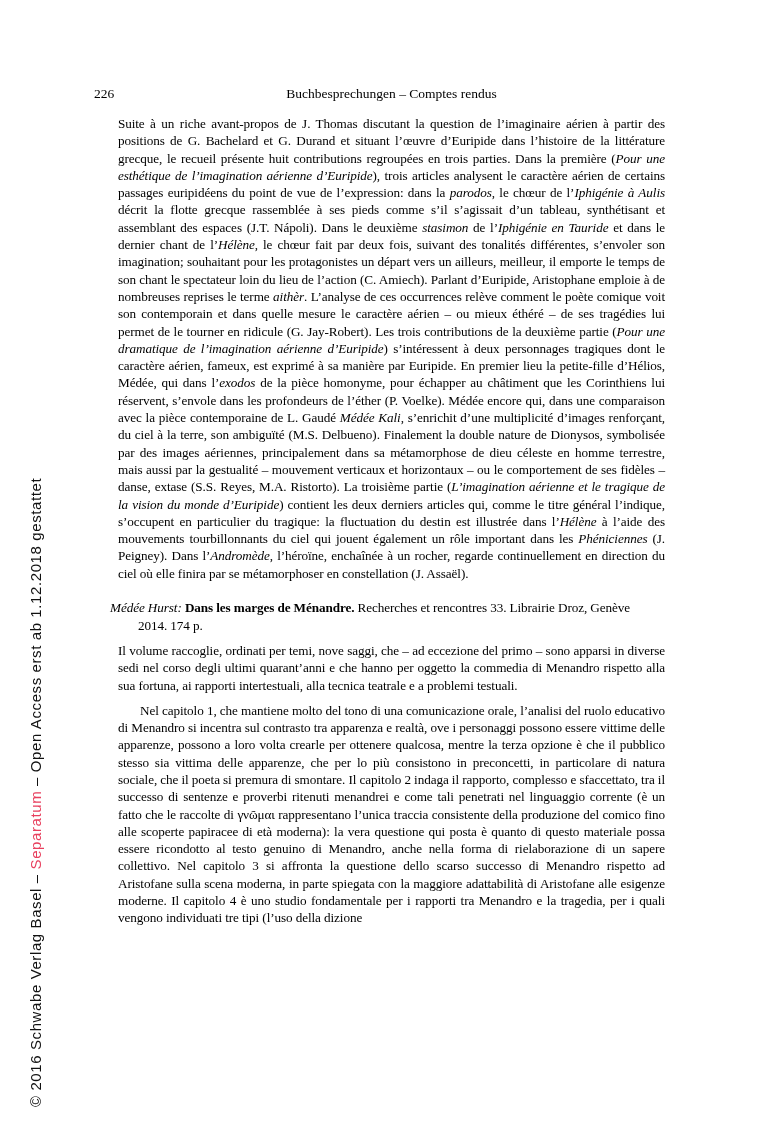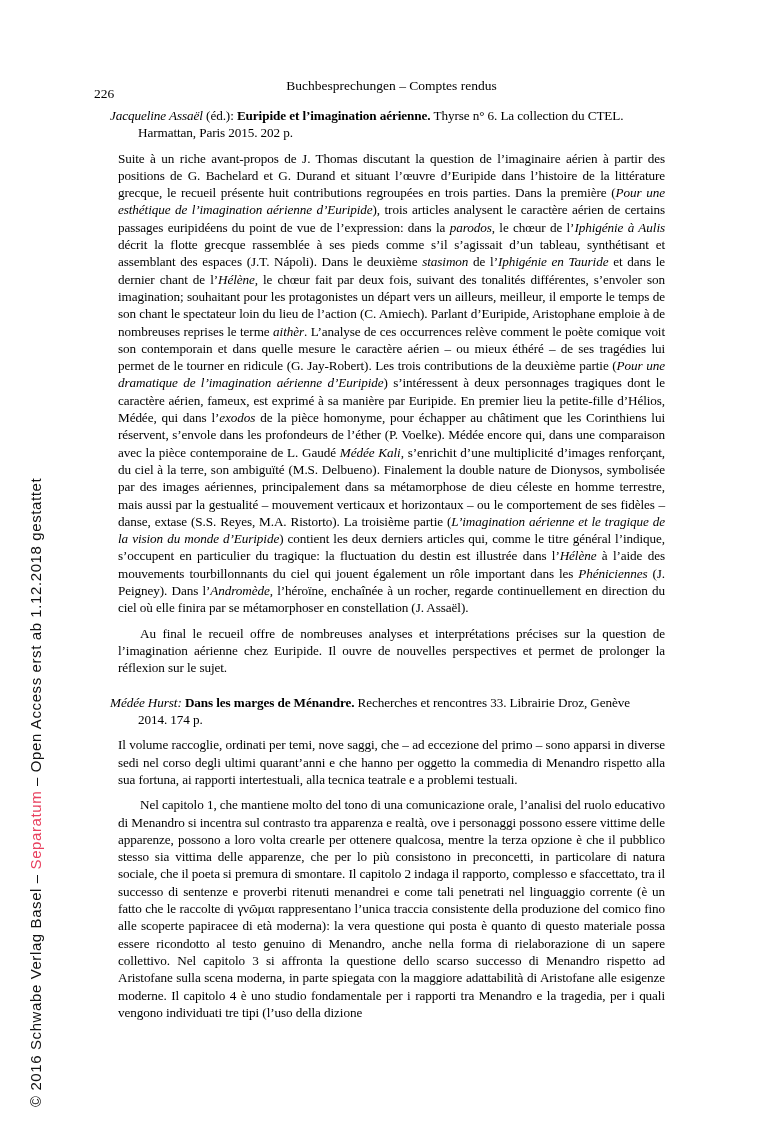--- a/index.html
+++ b/index.html
@@ -9,21 +9,21 @@
     position: relative;
     overflow: hidden;
     font-family: "Liberation Serif", "DejaVu Serif", serif;
     color: #000;
   }
   .page-number {
     position: absolute; top: 85px; left: 94px;
     font-size: 13.5px; line-height: 17px;
   }
   .running-head {
-    position: absolute; top: 77px; left: 110px; width: 563px;
+    position: absolute; top: 85px; left: 110px; width: 563px;
     text-align: center; font-size: 13.5px; line-height: 17px;
   }
   .content {
     position: absolute; left: 110px; top: 107px; width: 563px;
     font-size: 13.2px; line-height: 17.3px;
     text-align: justify; letter-spacing: -0.1px;
   }
   .review-heading {
     padding-left: 28px; text-indent: -28px; text-align: left;
   }
@@ -47,23 +47,21 @@
 
 <div>
 
   <div class="page-number">226</div>
 
   <div class="running-head">Buchbesprechungen – Comptes rendus</div>
 
   <div class="content">
 
     <section class="review">
-      <div class="review-heading"><i>Jacqueline Assaël</i><span> (éd.): </span><b>Euripide et l’imagination aérienne.</b><span> Thyrse n° 6. La collection du CTEL.</span><br><span>Harmattan, Paris 2015. 202 p.</span></div>
       <p class="body-par"><span>Suite à un riche avant-propos de J. Thomas discutant la question de l’imaginaire aérien à partir des positions de G. Bachelard et G. Durand et situant l’œuvre d’Euripide dans l’histoire de la littérature grecque, le recueil présente huit contributions regroupées en trois parties. Dans la première (</span><i>Pour une esthétique de l’imagination aérienne d’Euripide</i><span>), trois articles analysent le caractère aérien de certains passages euripidéens du point de vue de l’expression: dans la </span><i>parodos</i><span>, le chœur de l’</span><i>Iphigénie à Aulis</i><span> décrit la flotte grecque rassemblée à ses pieds comme s’il s’agissait d’un tableau, synthétisant et assemblant des espaces (J.T. Nápoli). Dans le deuxième </span><i>stasimon</i><span> de l’</span><i>Iphigénie en Tauride</i><span> et dans le dernier chant de l’</span><i>Hélène</i><span>, le chœur fait par deux fois, suivant des tonalités différentes, s’envoler son imagination; souhaitant pour les protagonistes un départ vers un ailleurs, meilleur, il emporte le temps de son chant le spectateur loin du lieu de l’action (C. Amiech). Parlant d’Euripide, Aristophane emploie à de nombreuses reprises le terme </span><i>aithèr</i><span>. L’analyse de ces occurrences relève comment le poète comique voit son contemporain et dans quelle mesure le caractère aérien – ou mieux éthéré – de ses tragédies lui permet de le tourner en ridicule (G. Jay-Robert). Les trois contributions de la deuxième partie (</span><i>Pour une dramatique de l’imagination aérienne d’Euripide</i><span>) s’intéressent à deux personnages tragiques dont le caractère aérien, fameux, est exprimé à sa manière par Euripide. En premier lieu la petite-fille d’Hélios, Médée, qui dans l’</span><i>exodos</i><span> de la pièce homonyme, pour échapper au châtiment que les Corinthiens lui réservent, s’envole dans les profondeurs de l’éther (P. Voelke). Médée encore qui, dans une comparaison avec la pièce contemporaine de L. Gaudé </span><i>Médée Kali</i><span>, s’enrichit d’une multiplicité d’images renforçant, du ciel à la terre, son ambiguïté (M.S. Delbueno). Finalement la double nature de Dionysos, symbolisée par des images aériennes, principalement dans sa métamorphose de dieu céleste en homme terrestre, mais aussi par la gestualité – mouvement verticaux et horizontaux – ou le comportement de ses fidèles – danse, extase (S.S. Reyes, M.A. Ristorto). La troisième partie (</span><i>L’imagination aérienne et le tragique de la vision du monde d’Euripide</i><span>) contient les deux derniers articles qui, comme le titre général l’indique, s’occupent en particulier du tragique: la fluctuation du destin est illustrée dans l’</span><i>Hélène</i><span> à l’aide des mouvements tourbillonnants du ciel qui jouent également un rôle important dans les </span><i>Phéniciennes</i><span> (J. Peigney). Dans l’</span><i>Andromède</i><span>, l’héroïne, enchaînée à un rocher, regarde continuellement en direction du ciel où elle finira par se métamorphoser en constellation (J. Assaël).</span></p>
-      <p class="body-par indent"><span>Au final le recueil offre de nombreuses analyses et interprétations précises sur la question de l’imagination aérienne chez Euripide. Il ouvre de nouvelles perspectives et permet de prolonger la réflexion sur le sujet.</span></p>
     </section>
 
     <section class="review">
       <div class="review-heading"><i>Médée Hurst:</i><span> </span><b>Dans les marges de Ménandre.</b><span> Recherches et rencontres 33. Librairie Droz, Genève</span><br><span>2014. 174 p.</span></div>
       <p class="body-par"><span>Il volume raccoglie, ordinati per temi, nove saggi, che – ad eccezione del primo – sono apparsi in diverse sedi nel corso degli ultimi quarant’anni e che hanno per oggetto la commedia di Menandro rispetto alla sua fortuna, ai rapporti intertestuali, alla tecnica teatrale e a problemi testuali.</span></p>
       <p class="body-par indent"><span>Nel capitolo 1, che mantiene molto del tono di una comunicazione orale, l’analisi del ruolo educativo di Menandro si incentra sul contrasto tra apparenza e realtà, ove i personaggi possono essere vittime delle apparenze, possono a loro volta crearle per ottenere qualcosa, mentre la terza opzione è che il pubblico stesso sia vittima delle apparenze, che per lo più consistono in preconcetti, in particolare di natura sociale, che il poeta si premura di smontare. Il capitolo 2 indaga il rapporto, complesso e sfaccettato, tra il successo di sentenze e proverbi ritenuti menandrei e come tali penetrati nel linguaggio corrente (è un fatto che le raccolte di γνῶμαι rappresentano l’unica traccia consistente della produzione del comico fino alle scoperte papiracee di età moderna): la vera questione qui posta è quanto di questo materiale possa essere ricondotto al testo genuino di Menandro, anche nella forma di rielaborazione di un sapere collettivo. Nel capitolo 3 si affronta la questione dello scarso successo di Menandro rispetto ad Aristofane sulla scena moderna, in parte spiegata con la maggiore adattabilità di Aristofane alle esigenze moderne. Il capitolo 4 è uno studio fondamentale per i rapporti tra Menandro e la tragedia, per i quali vengono individuati tre tipi (l’uso della dizione</span></p>
     </section>
 
   </div>
 

